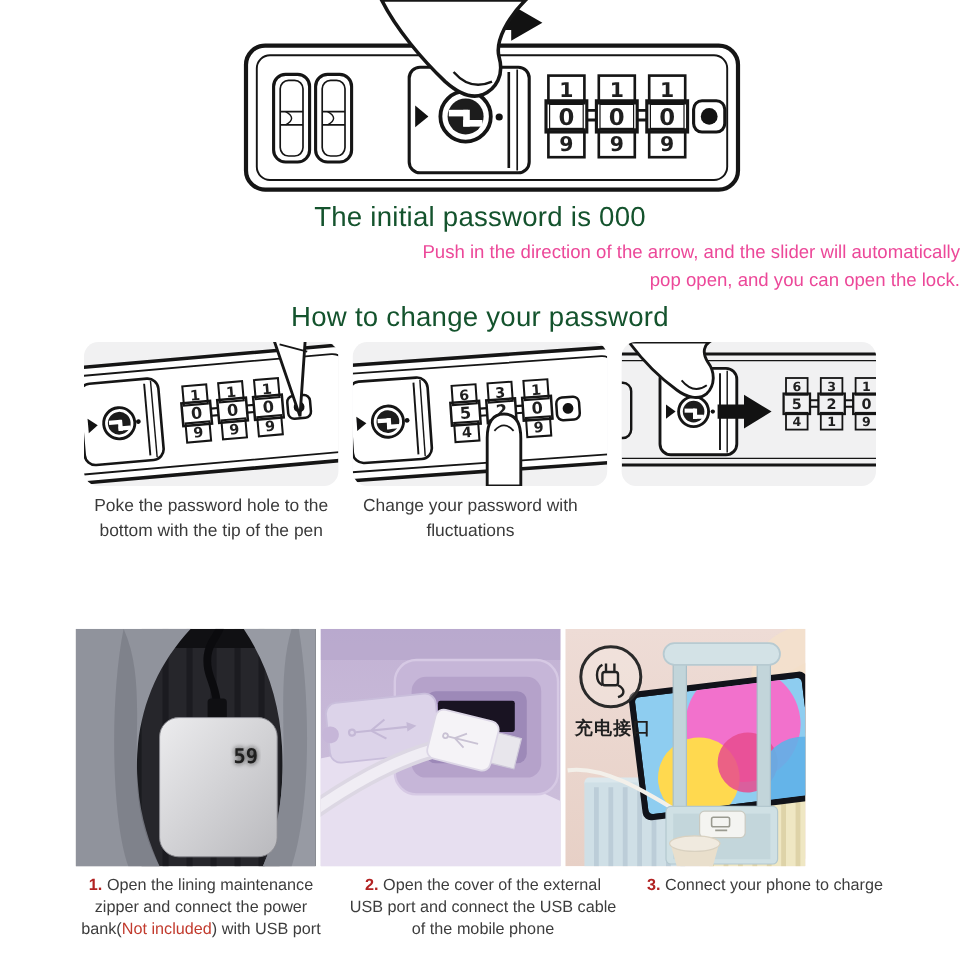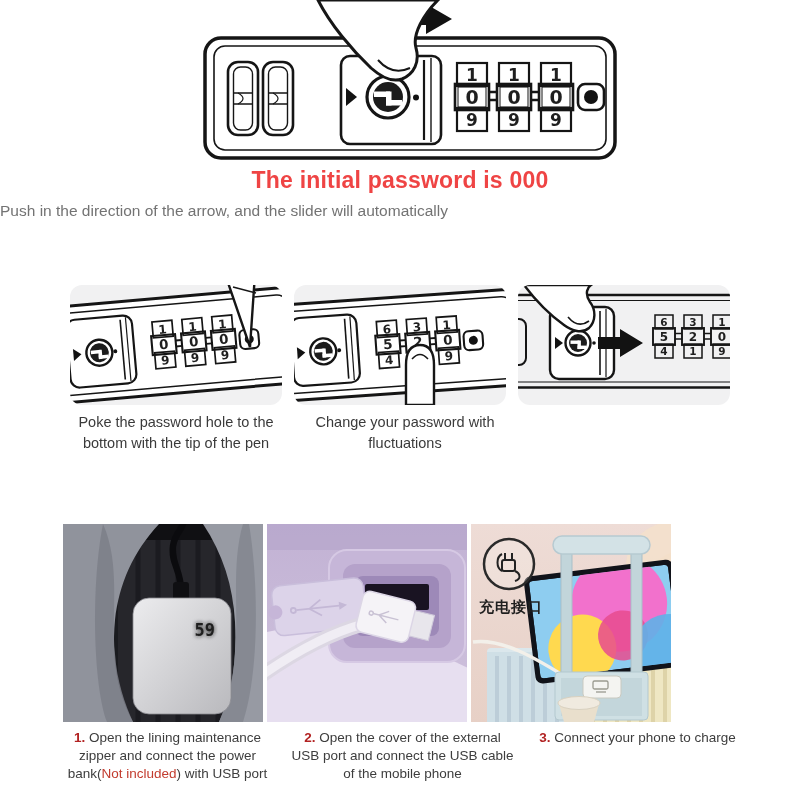--- a/index.html
+++ b/index.html
@@ -1,23 +1,23 @@
 <!DOCTYPE html>
 <html><head>
 <meta charset="utf-8">
 <style>
   html,body{margin:0;padding:0;background:#ffffff;}
   .page{position:relative;width:800px;height:800px;background:#fff;overflow:hidden;
         font-family:"Liberation Sans",sans-serif;color:#1c1c1c;}
   .abs{position:absolute;}
-  .h{width:100%;text-align:center;font-weight:bold;font-size:23px;color:#ef4444;letter-spacing:.2px;}
-  .intro{width:100%;text-align:left;font-size:15.5px;line-height:23px;color:#737373;}
+  .h{width:100%;text-align:center;font-weight:normal;font-size:23px;color:#14532d;letter-spacing:.2px;}
+  .intro{width:100%;text-align:right;font-size:15.5px;line-height:23px;color:#ec4899;}
   .cards{display:flex;gap:12px;}
   .card{width:212px;height:120px;background:#f1f1f2;border-radius:12px;overflow:hidden;flex:0 0 auto;}
-  .stepcaps{display:flex;gap:17px;}
+  .stepcaps{display:flex;gap:4px;}
   .stepcap{width:212px;text-align:center;font-size:14.5px;line-height:21px;color:#3a3a3a;}
   .photos{display:flex;gap:4px;}
   .photo{width:200px;height:198px;overflow:hidden;flex:0 0 auto;}
   .photocaps{display:flex;gap:10px;}
   .photocap{width:225px;text-align:center;font-size:13.5px;line-height:18px;color:#3d3d3d;}
   .rednum{color:#b22222;font-weight:bold;}
   .redtxt{color:#c23b2e;text-align:right;}
   svg text{font-family:"DejaVu Sans","Liberation Sans",sans-serif;font-weight:bold;fill:#1f1f1f;}
   text.cn{font-size:15px;letter-spacing:1px;}
   text.led{font-family:"DejaVu Sans Mono",monospace;}
@@ -100,21 +100,23 @@
 
     <g>
       <path d="M318 0 C330 24 352 50 371 68 C380 76 391 83 402 79 C414 74 420 62 416 48 C412 34 424 14 438 0 Z" fill="#ffffff" stroke="#161616" stroke-width="3"></path>
       <path d="M378 60 Q392 76 410 68" fill="none" stroke="#161616" stroke-width="2"></path>
     </g>
   </svg>
 
   <div class="abs h" style="top:167px">The initial password is 000</div>
   <div class="abs intro" style="top:199px">
     <div>Push in the direction of the arrow, and the slider will automatically</div>
+    <div>pop open, and you can open the lock.</div>
   </div>
+  <div class="abs h" style="top:251px">How to change your password</div>
 
   <div class="abs cards" style="top:285px;left:70px">
 
     <div class="card">
       <svg width="212" height="120" viewBox="0 0 212 120">
         <g transform="rotate(-5 106 60)" stroke="#151515" fill="none">
           <rect x="-70" y="12" width="300" height="96" rx="18" fill="#ffffff" stroke-width="3"></rect>
           <rect x="-62" y="19" width="284" height="82" rx="12" stroke-width="1.5"></rect>
           <rect x="-2" y="26" width="66" height="68" rx="9" fill="#ffffff" stroke-width="2.2"></rect>
           <path d="M52.5 30 V90" stroke-width="1.6"></path>

